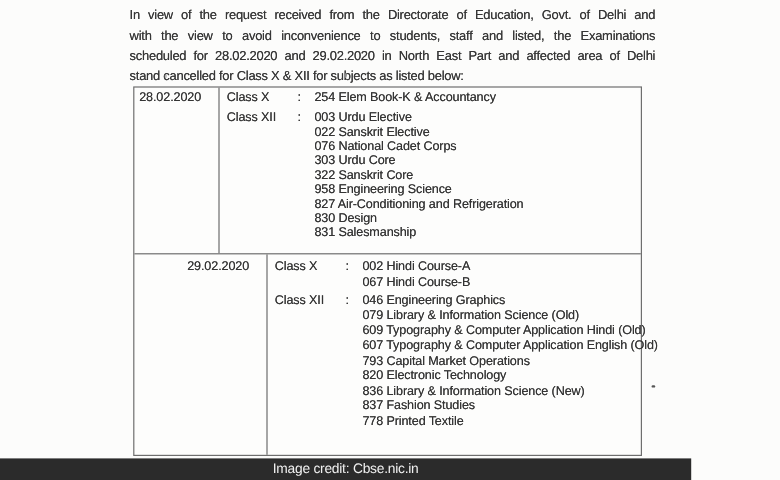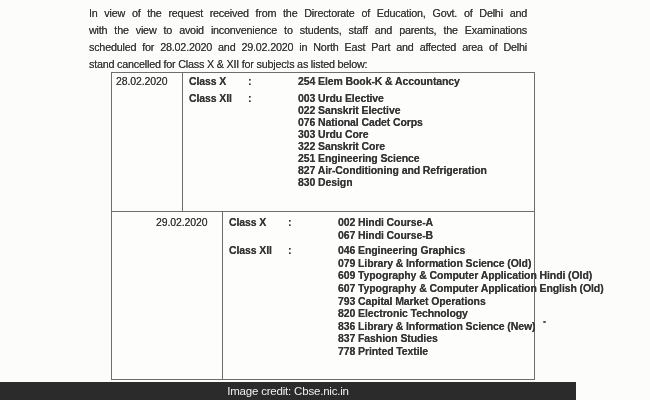--- a/index.html
+++ b/index.html
@@ -7,21 +7,21 @@
     position:relative; width:650px; height:400px; overflow:hidden;
     background:#fcfcfb;
     font-family:"Liberation Sans","DejaVu Sans",sans-serif;
     color:#333;
   }
   
   .scan-text { text-shadow:0 0 0.45px rgba(55,55,55,0.85); }
 
   
   .para {
-    position:absolute; left:89px; top:5px; width:438px;
+    position:absolute; left:108px; top:5px; width:438px;
     font-size:10.8px; line-height:17.1px; letter-spacing:-0.22px; color:#363636;
   }
   .pline { white-space:nowrap; }
   .pline.jl { text-align:justify; text-align-last:justify; white-space:normal; }
 
   
   .exam-table {
     position:absolute; left:111px; top:72px; width:422px; height:306px;
     border:1px solid #6e6e6e; display:flex; flex-direction:column;
     background:rgba(255,255,255,0.35);
@@ -32,30 +32,30 @@
   .cdate {
     width:66px; border-right:1px solid #6e6e6e;
     padding:2px 0 0 4px; font-size:10.5px; letter-spacing:-0.1px; color:#343434;
   }
   .trow-2 .cdate { padding-top:4px;margin-left:40px; }
   .ccontent { flex:1; padding:2px 0 0 6px; min-width:0; }
   .trow-2 .ccontent { padding-top:4px; }
 
   .entry {
     display:grid; grid-template-columns:59px 14px auto; align-items:start;
-    font-size:10.5px; letter-spacing:-0.1px; color:#343434;font-weight:bold;
+    font-size:10.5px; letter-spacing:-0.1px; color:#343434;
   }
   .trow-1 .entry { line-height:12px; }
   .trow-2 .entry { line-height:12.6px; }
   .trow-1 .entry + .entry { margin-top:5px; }
   .trow-2 .entry + .entry { margin-top:3px; }
   .clabel { white-space:nowrap; }
   .csep { text-align:left; }
   .subjects { min-width:0; }
-  .subjects > div { white-space:nowrap;margin-left:36px; }
+  .subjects > div { white-space:nowrap; }
 
   
   .speck { position:absolute; background:#8a8a8a; border-radius:1px; }
   .speck-a { left:287px; top:61px; width:2px; height:4px; transform:rotate(12deg); }
   .speck-b { left:137px; top:62px; width:2px; height:3px; opacity:.55; }
   .speck-c { left:543px; top:321px; width:3px; height:2px; background:#555; }
 
   
   .credit-bar {
     position:absolute; left:0; top:382px; width:576px; height:18px;
@@ -64,21 +64,21 @@
     font-size:11.5px; letter-spacing:-0.2px; line-height:18px;
   }
 </style>
 </head>
 <body>
 
 <div class="page">
 
   <div class="para scan-text">
     <div class="pline jl">In view of the request received from the Directorate of Education, Govt. of Delhi and</div>
-    <div class="pline jl">with the view to avoid inconvenience to students, staff and parents, the Examinations</div>
+    <div class="pline jl">with the view to avoid inconvenience to students, staff and listed, the Examinations</div>
     <div class="pline jl">scheduled for 28.02.2020 and 29.02.2020 in North East Part and affected area of Delhi</div>
     <div class="pline">stand cancelled for Class X &amp; XII for subjects as listed below:</div>
   </div>
 
   <div class="exam-table scan-text">
 
     <div class="trow trow-1">
       <div class="cdate">28.02.2020</div>
       <div class="ccontent">
         <div class="entry">
@@ -90,23 +90,24 @@
         </div>
         <div class="entry">
           <span class="clabel">Class XII</span>
           <span class="csep">:</span>
           <div class="subjects">
               <div>003 Urdu Elective</div>
               <div>022 Sanskrit Elective</div>
               <div>076 National Cadet Corps</div>
               <div>303 Urdu Core</div>
               <div>322 Sanskrit Core</div>
-              <div>251 Engineering Science</div>
+              <div>958 Engineering Science</div>
               <div>827 Air-Conditioning and Refrigeration</div>
               <div>830 Design</div>
+              <div>831 Salesmanship</div>
             </div>
         </div>
       </div>
     </div>
 
     <div class="trow trow-2">
       <div class="cdate">29.02.2020</div>
       <div class="ccontent">
         <div class="entry">
           <span class="clabel">Class X</span>

